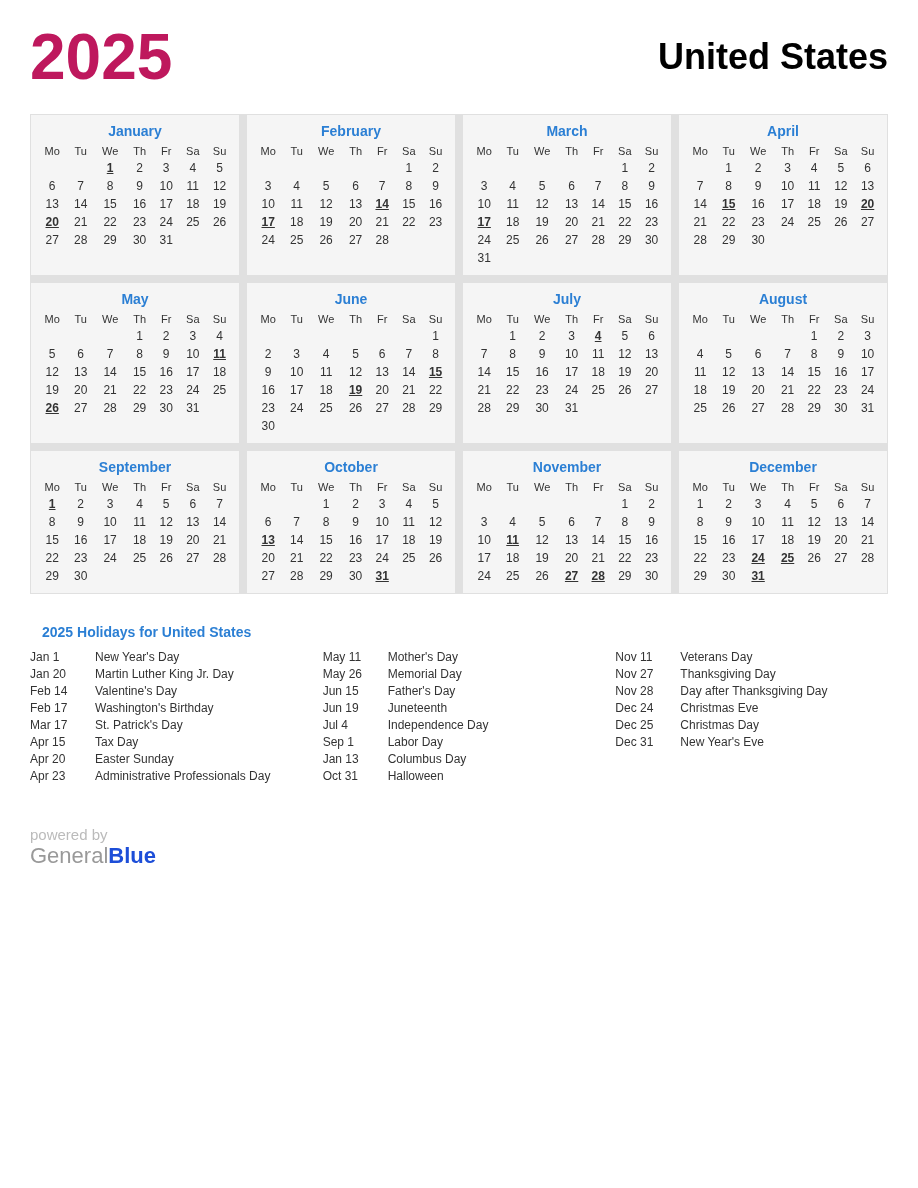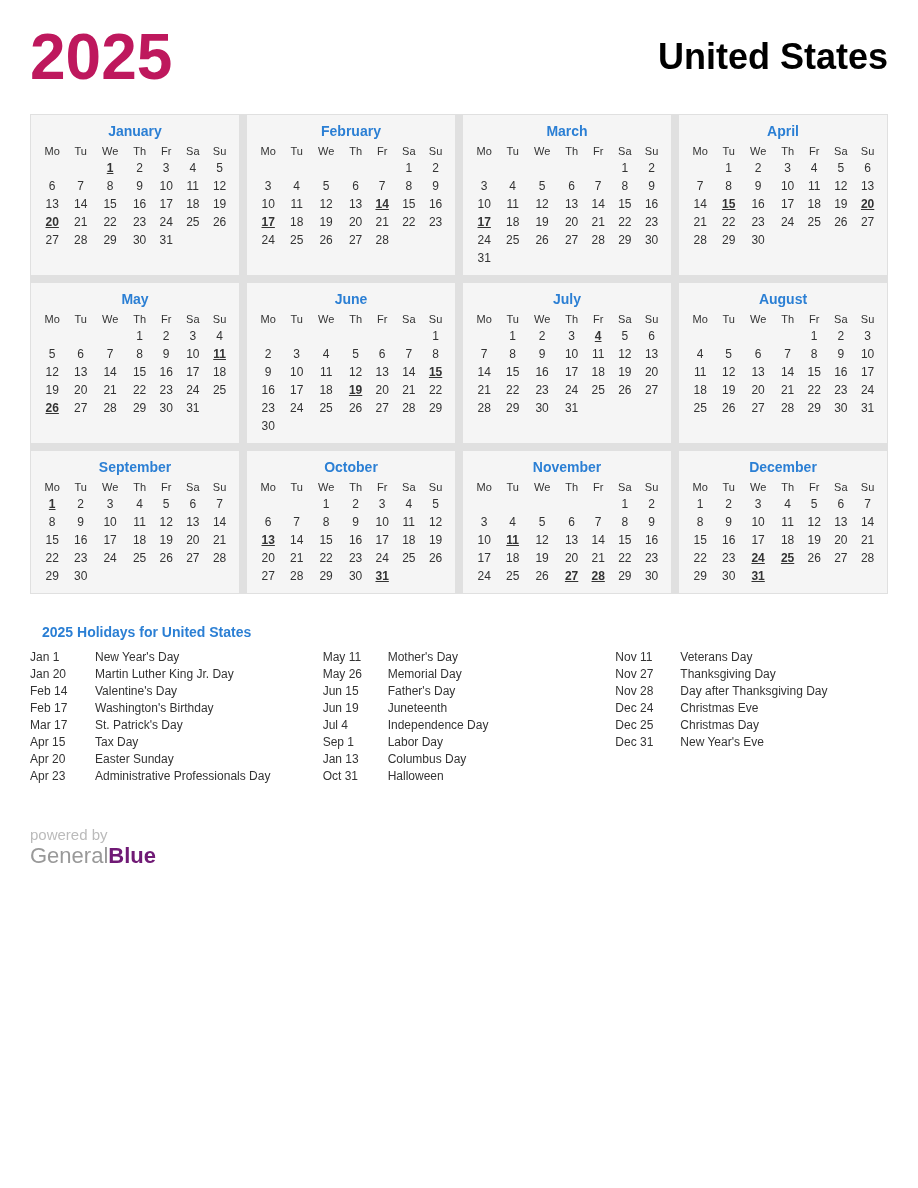--- a/index.html
+++ b/index.html
@@ -1001,15 +1001,15 @@
           <span class="holiday-date">Dec 31</span>
           <span class="holiday-name">New Year's Eve</span>
         </div>
       </div>
     </div>
 </div>
 
 <div class="footer">
   <div class="powered">powered by</div>
   <div class="brand">
-    <span>General</span><span style="color:#701a75;font-weight:bold;">Blue</span>
+    <span>General</span><span style="color:#1d4ed8;font-weight:bold;">Blue</span>
   </div>
 </div>
 
 </body></html>

